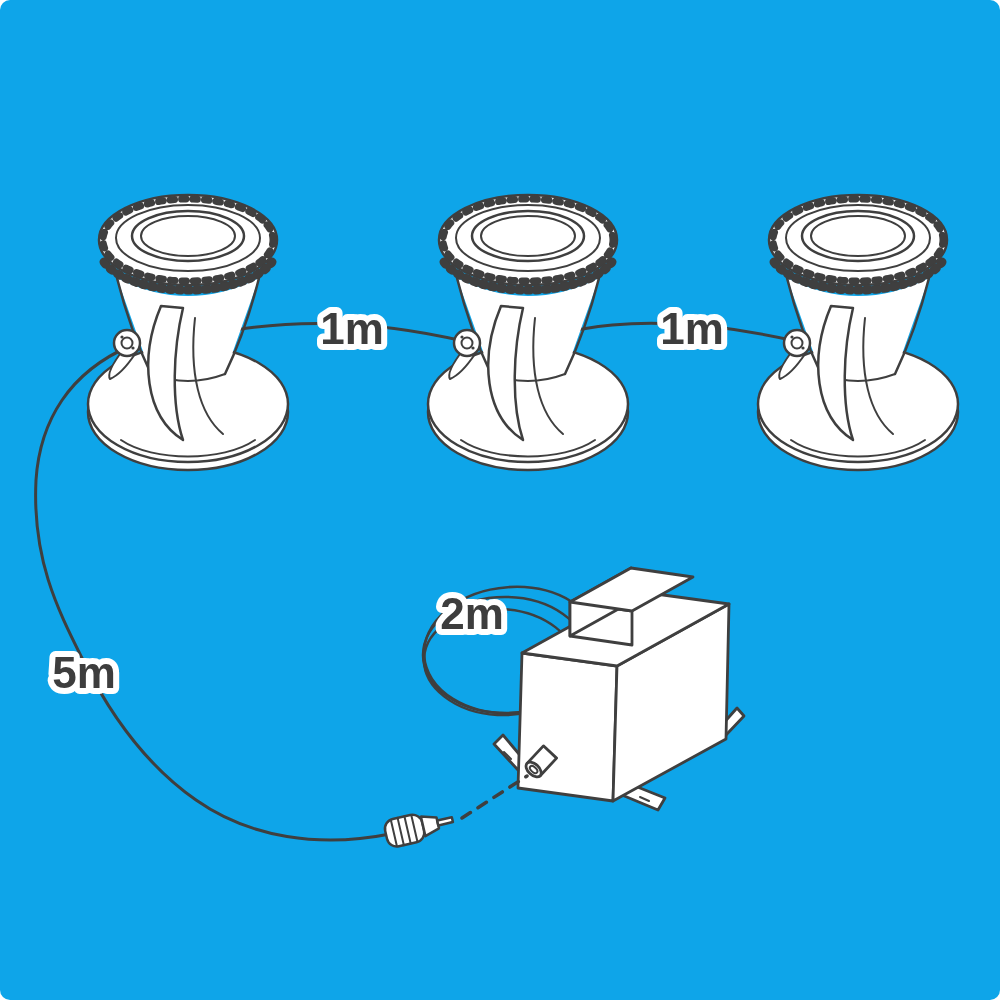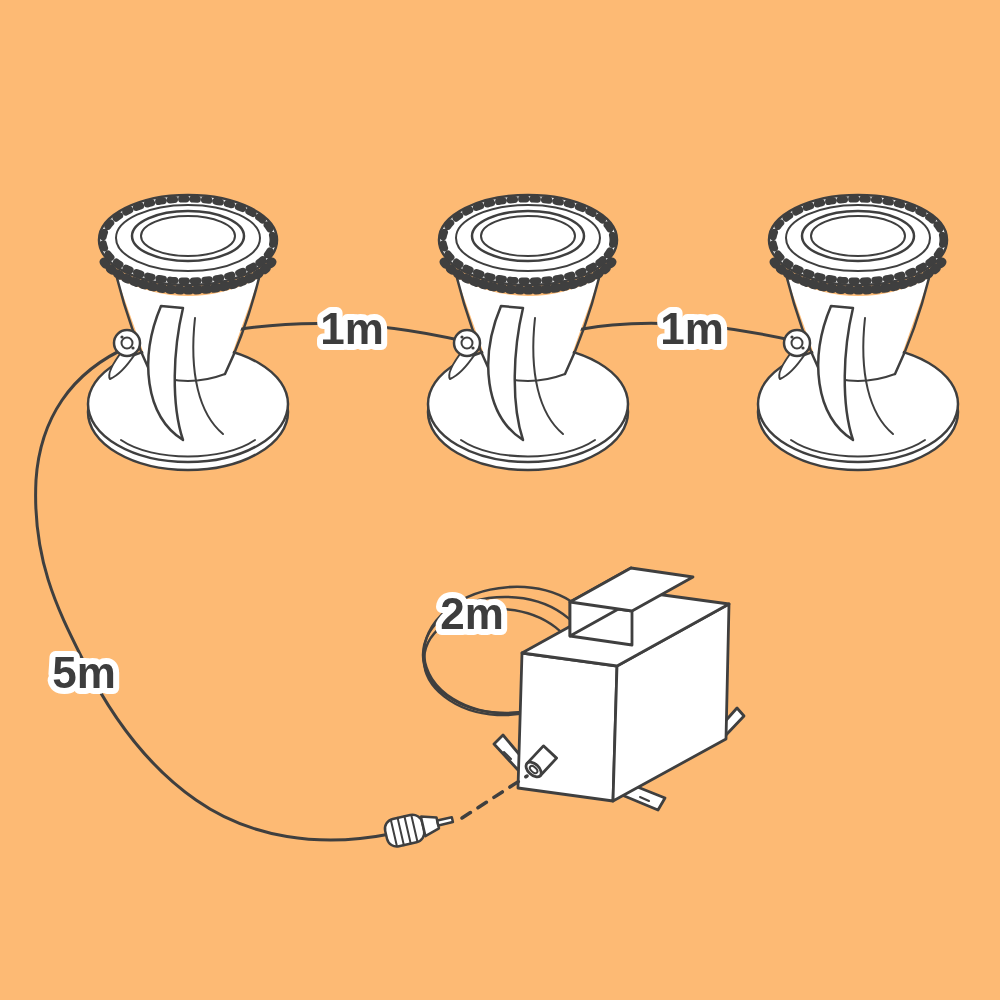--- a/index.html
+++ b/index.html
@@ -1,22 +1,23 @@
 <!DOCTYPE html>
 <html><head>
 <meta charset="utf-8">
 <style>
   html, body { margin: 0; padding: 0; background: #ffffff; }
   .stage {
     position: relative;
     width: 1000px;
     height: 1000px;
-    background: #fdba74;
+    background: #0ea5e9;
     overflow: hidden;
     font-family: "Liberation Sans", sans-serif;
+    border-radius: 10px;
   }
   .stage svg { position: absolute; inset: 0; }
   .len-label {
     font-family: "Liberation Sans", sans-serif;
     font-weight: 700;
     font-size: 44px;
     fill: #3d3d3d;
     stroke: #ffffff;
     stroke-width: 12px;
     paint-order: stroke;

